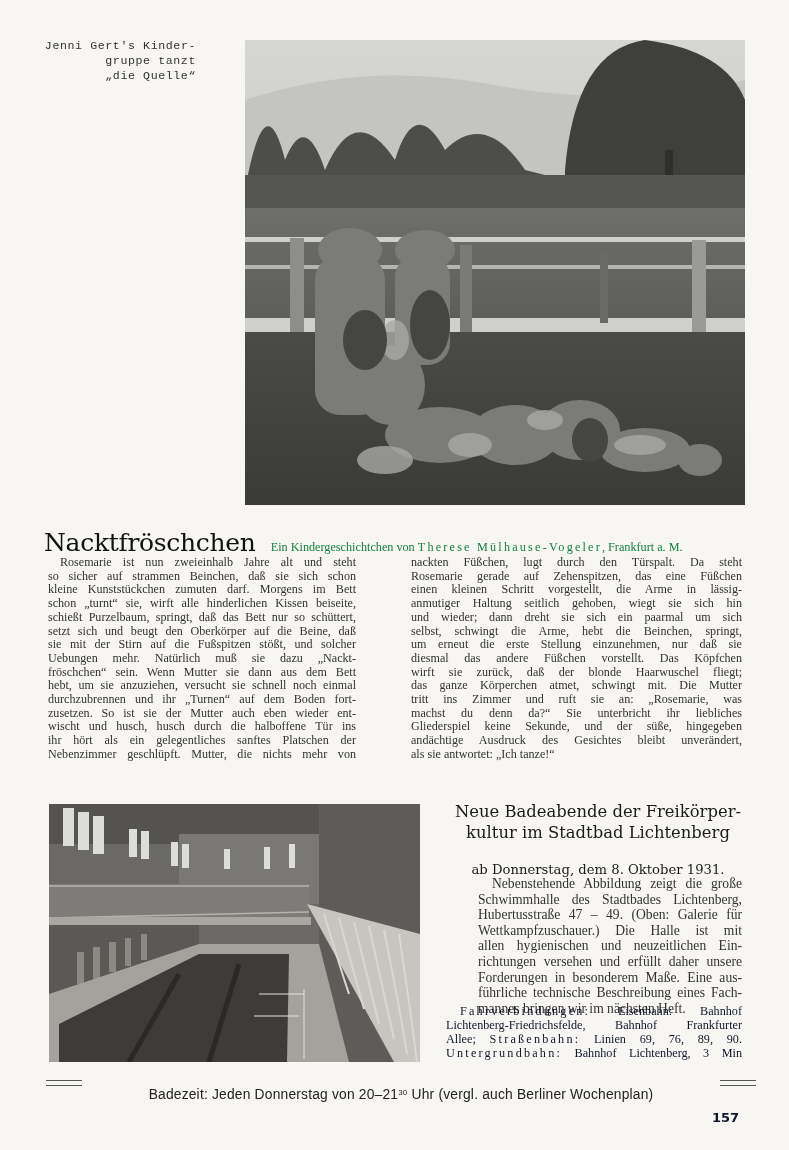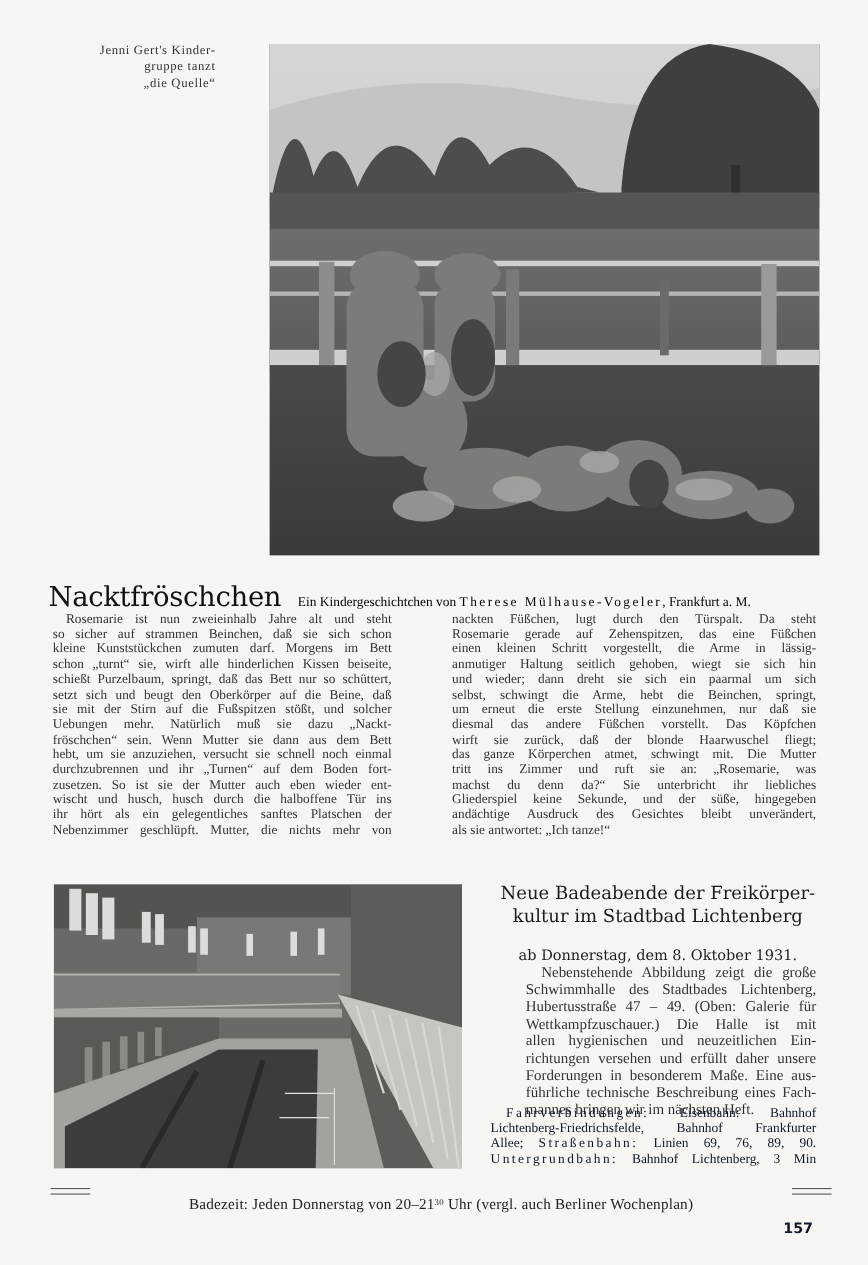--- a/index.html
+++ b/index.html
@@ -8,41 +8,41 @@
     background: #f7f6f3;
     font-family: "DejaVu Serif", serif;
     color: #2a2a2a;
   }
   .abs { position: absolute; }
 
   
   .caption {
     left: 20px; top: 38px; width: 176px;
     text-align: right;
-    font-family: Liberation Serif, serif;
+    font-family: Liberation Mono, monospace;
     font-size: 11.6px; line-height: 15px; letter-spacing: 0.6px;
     color: #333;
   }
   .caption div { white-space: nowrap; }
 
   
   .photo1 {
     left: 245px; top: 40px; width: 500px; height: 465px;
     background: #8a8a88; overflow: hidden;
   }
   .photo1 svg, .photo2 svg { display: block; }
 
   
   .title-row { left: 44px; top: 528px; width: 712px; white-space: nowrap; }
   .main-title {
     font-family: "DejaVu Serif", serif; font-size: 25px; font-weight: normal;
     color: #111; letter-spacing: -0.3px; vertical-align: baseline;
   }
   .subtitle {
-    font-family: "Liberation Serif", serif; font-size: 12.2px; color: #000000;
+    font-family: "Liberation Serif", serif; font-size: 12.2px; color: #15803d;
     margin-left: 10px;
   }
   .spaced { letter-spacing: 2.2px; }
 
   
   .col {
     font-family: "Liberation Serif", serif; font-size: 12.1px; line-height: 13.7px;
     color: #333; text-align: justify;
   }
   .col div { white-space: nowrap; text-align-last: justify; }
@@ -79,21 +79,21 @@
   }
   .art2-transport div { white-space: nowrap; text-align-last: justify; }
 
   
   .footer-row {
     left: 46px; top: 1073px; width: 710px; height: 20px;
     display: flex; align-items: center; justify-content: space-between;
   }
   .double-rule { width: 36px; height: 4px; border-top: 1px solid #555; border-bottom: 1px solid #555; }
   .footer-text {
-    font-family: Liberation Serif, serif; font-size: 13.8px; color: #222; white-space: nowrap;
+    font-family: Liberation Sans, sans-serif; font-size: 13.8px; color: #222; white-space: nowrap;
     letter-spacing: 0.2px;
     margin-top: 23px;
   }
   .footer-text sup { font-size: 8px; vertical-align: 4px; }
 
   .pagenum {
     left: 712px; top: 1110px; font-family: "DejaVu Sans", sans-serif; font-weight: bold;
     font-size: 13px; color: #0f172a;
   }
 </style>

